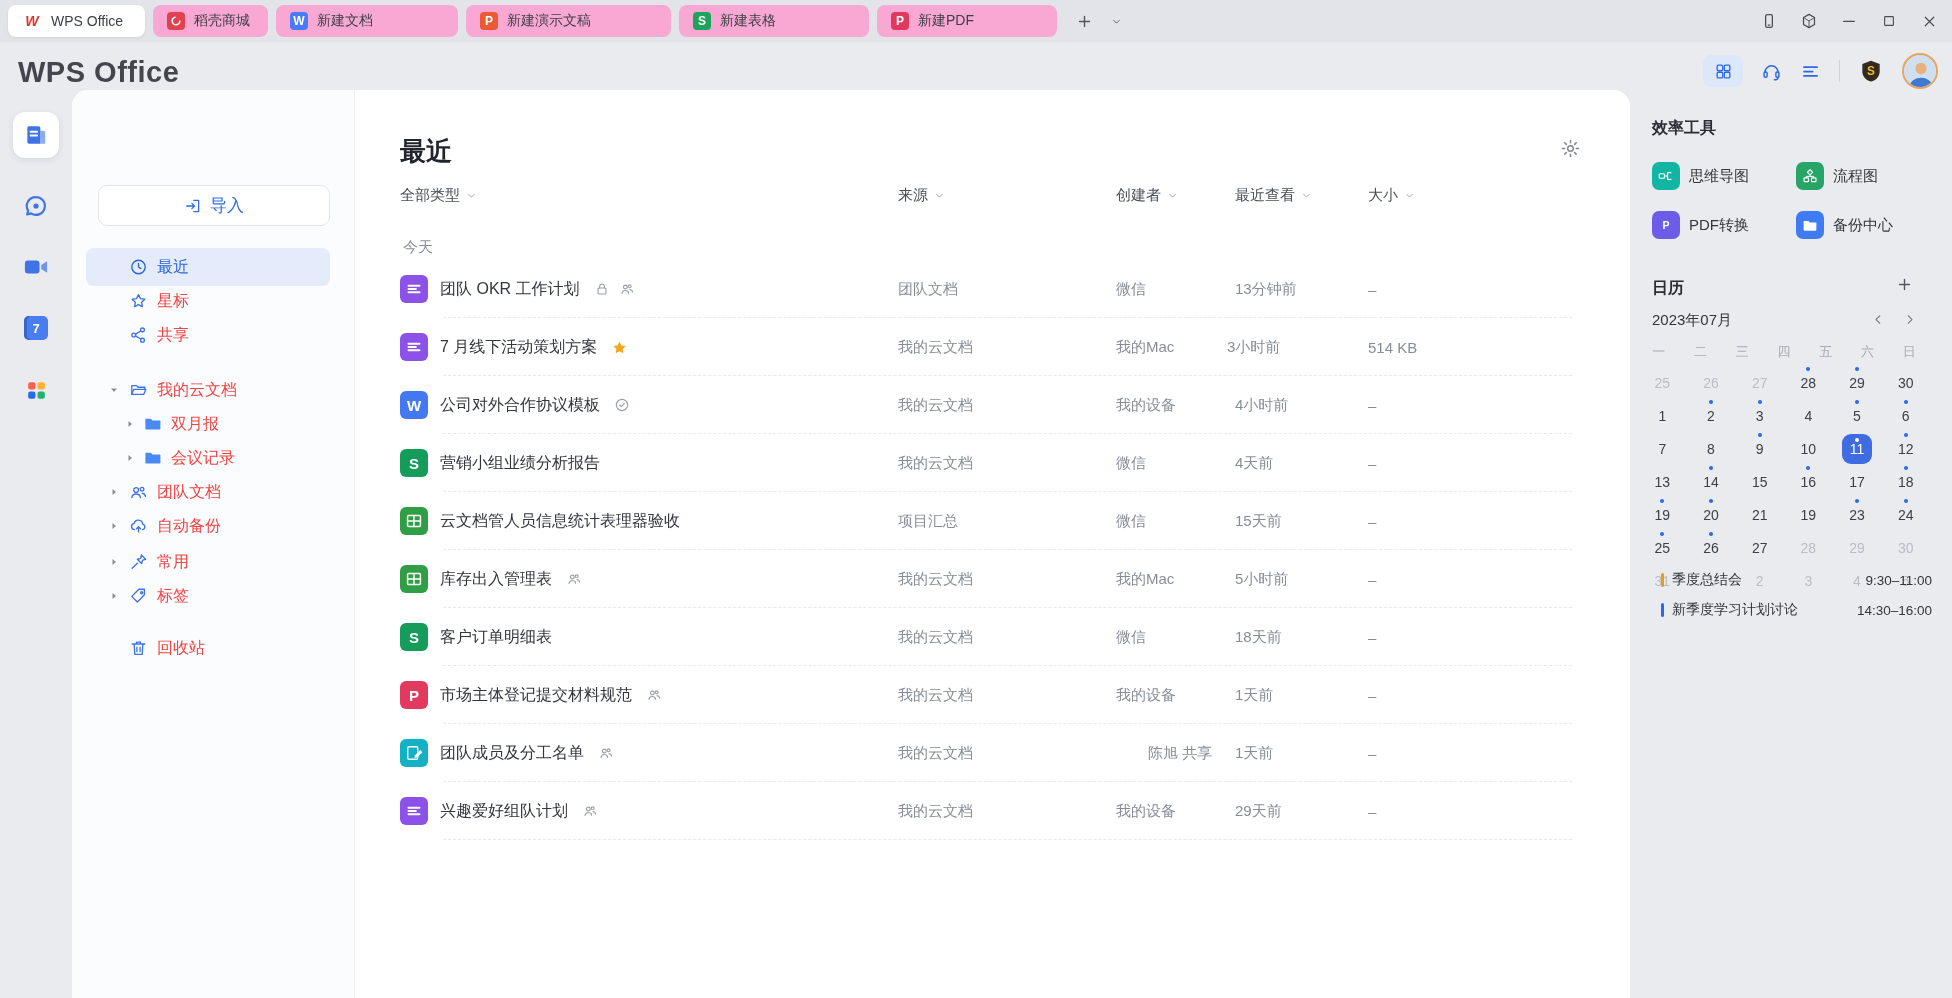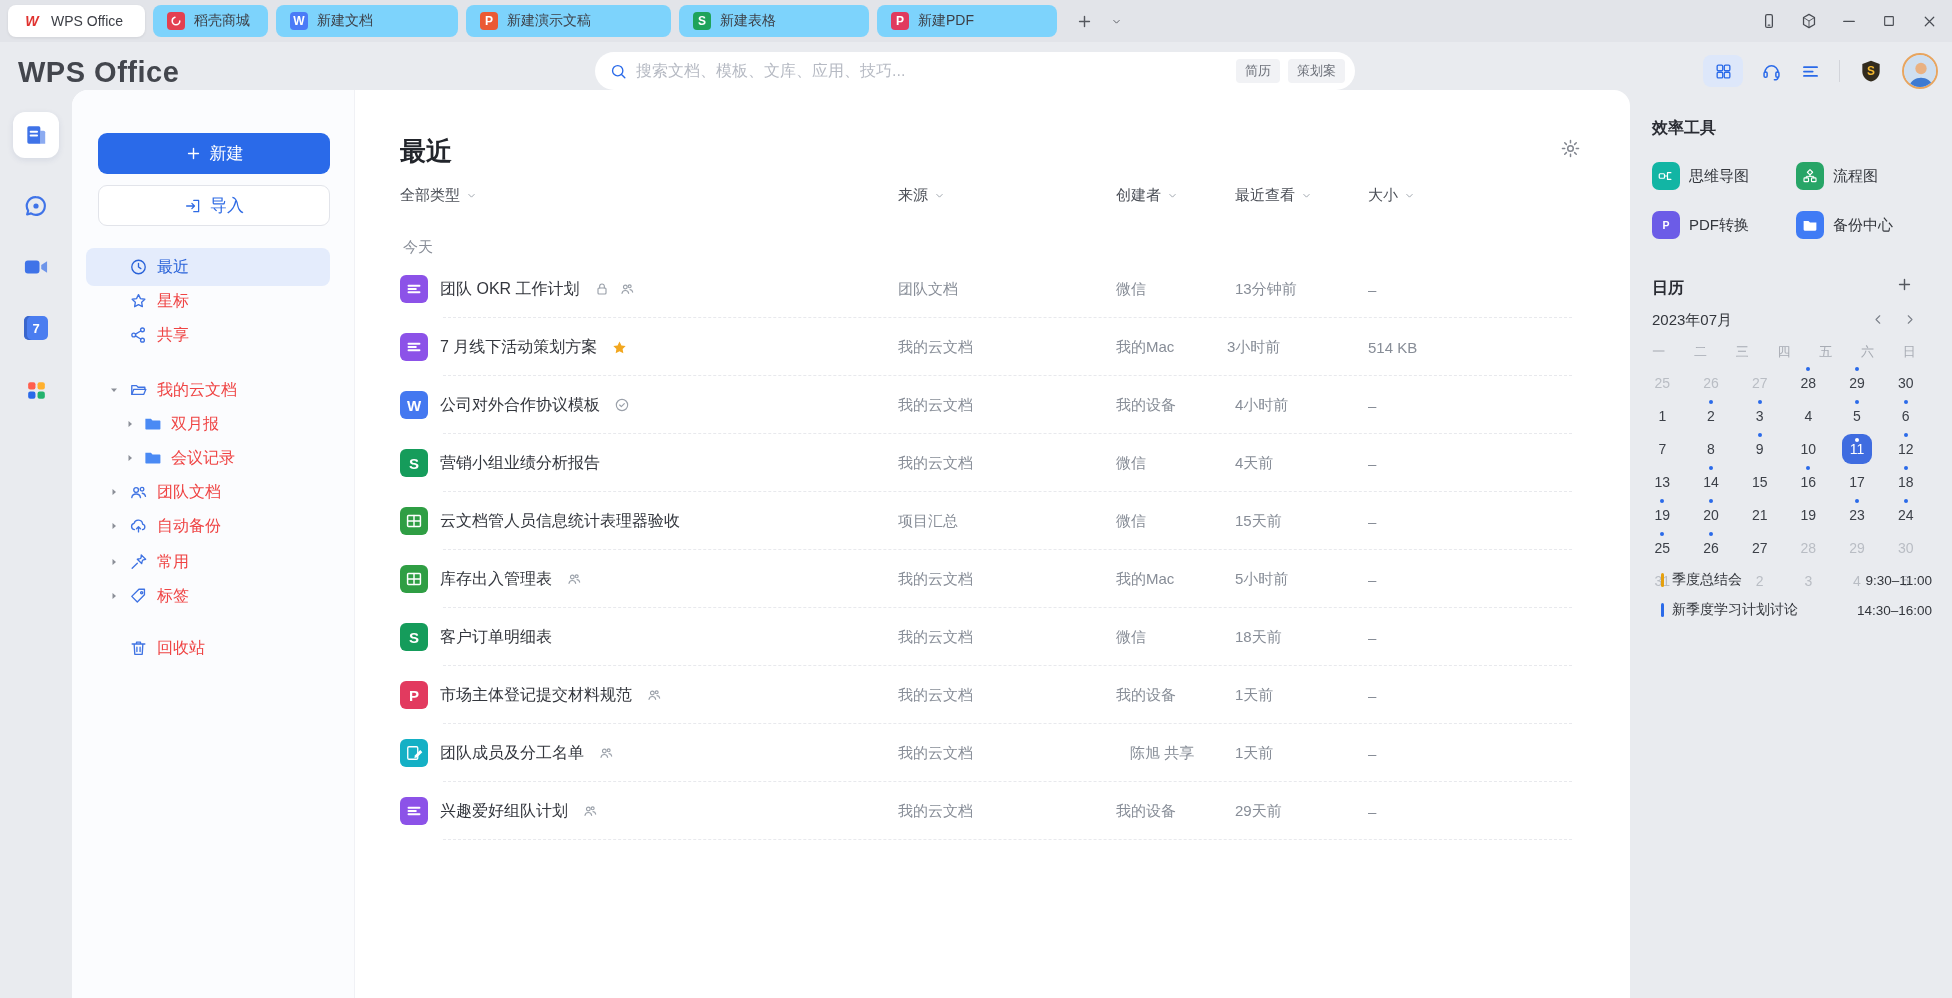--- a/index.html
+++ b/index.html
@@ -4,21 +4,21 @@
 <style>
   * { margin:0; padding:0; box-sizing:border-box; }
   html,body { width:1952px; height:998px; overflow:hidden; }
   body { background:#e9ebef; font-family:"Liberation Sans","DejaVu Sans",sans-serif; color:#33363c; position:relative; }
   .ic { display:inline-flex; align-items:center; justify-content:center; }
   .ic svg { display:block; }
 
   
   .tabbar { height:42px; background:#e2e4e9; position:relative; display:flex; align-items:center; padding-left:8px; }
   .tabs { display:flex; align-items:center; }
-  .tab { height:32px; border-radius:8px; background:#7dd3fc; margin-right:8px; display:flex; align-items:center; gap:9px; padding:0 14px; font-size:14px; color:#3c3f46; cursor:default; }
+  .tab { height:32px; border-radius:8px; background:#f9a8d4; margin-right:8px; display:flex; align-items:center; gap:9px; padding:0 14px; font-size:14px; color:#3c3f46; cursor:default; }
   .tab.active { background:#ffffff; box-shadow:0 1px 3px rgba(0,0,0,.08); }
   .tabic { width:18px; height:18px; border-radius:4px; display:flex; align-items:center; justify-content:center; color:#fff; font-size:12px; font-weight:bold; flex:0 0 auto; }
   .tbtn { width:26px; height:26px; display:flex; align-items:center; justify-content:center; color:#54575e; margin-left:6px; border-radius:6px; }
   .wctrl { position:absolute; right:10px; top:0; height:42px; display:flex; align-items:center; gap:14px; color:#4a4d54; }
   .wbtn { width:26px; height:26px; display:flex; align-items:center; justify-content:center; }
 
   
   .header { height:58px; position:relative; }
   .logo { position:absolute; left:18px; top:14px; font-size:29px; font-weight:800; letter-spacing:.5px; color:#43464d; }
   .search { position:absolute; left:595px; top:10px; width:760px; height:38px; background:#fff; border-radius:19px; display:flex; align-items:center; padding:0 10px 0 14px; }
@@ -178,33 +178,20 @@
           <svg width="17" height="17" viewBox="0 0 24 24" fill="none" stroke="currentColor" stroke-width="1.7" stroke-linecap="round" stroke-linejoin="round">
             <path d="M6 6l12 12M18 6L6 18"></path>
           </svg>
         </span>
       </div>
     </div>
 </div>
 
 <div class="header">
   <div class="logo">WPS Office</div>
-  <div class="search">
-    <span class="ic" id="searchic">
-        <svg width="19" height="19" viewBox="0 0 24 24" fill="none" stroke="currentColor" stroke-width="1.7" stroke-linecap="round" stroke-linejoin="round">
-          <circle cx="11" cy="11" r="6.5" stroke="#2a6ae9"></circle>
-          <path d="M15.8 15.8L20 20" stroke="#2a6ae9"></path>
-        </svg>
-      </span>
-    <input class="sinput" placeholder="搜索文档、模板、文库、应用、技巧..." style="">
-    <div class="stags" id="stags">
-        <span class="stag">简历</span>
-        <span class="stag">策划案</span>
-      </div>
-  </div>
   <div class="hicons">
     <span class="hi pill" id="hi-grid">
         <svg width="19" height="19" viewBox="0 0 24 24" fill="none" stroke="currentColor" stroke-width="1.7" stroke-linecap="round" stroke-linejoin="round">
           <rect x="4" y="4" width="7" height="7" rx="1.5"></rect>
           <rect x="13" y="4" width="7" height="7" rx="1.5"></rect>
           <rect x="4" y="13" width="7" height="7" rx="1.5"></rect>
           <rect x="13" y="13" width="7" height="7" rx="1.5"></rect>
         </svg>
       </span>
     <span class="hi" id="hi-headset">
@@ -271,28 +258,20 @@
           <rect x="13" y="4" width="7" height="7" rx="2" fill="#ffb02e" stroke="none"></rect>
           <rect x="4" y="13" width="7" height="7" rx="2" fill="#2a6ae9" stroke="none"></rect>
           <rect x="13" y="13" width="7" height="7" rx="2" fill="#23b26d" stroke="none"></rect>
         </svg>
       </span>
     </div>
   </div>
 
 <div class="card">
   <div class="sidebar">
-    <div class="btn-new">
-      <span class="ic" id="plusic">
-          <svg width="17" height="17" viewBox="0 0 24 24" fill="none" stroke="currentColor" stroke-width="1.7" stroke-linecap="round" stroke-linejoin="round">
-            <path d="M12 5v14M5 12h14" stroke="#fff" stroke-width="2"></path>
-          </svg>
-        </span>
-      <span>新建</span>
-    </div>
     <div class="btn-import">
       <span class="ic" id="importic">
           <svg width="18" height="18" viewBox="0 0 24 24" fill="none" stroke="currentColor" stroke-width="1.7" stroke-linecap="round" stroke-linejoin="round">
             <path d="M13 4.5h6.5v15H13"></path>
             <path d="M3.5 12H14M10.5 8.5L14 12l-3.5 3.5"></path>
           </svg>
         </span>
       <span>导入</span>
     </div>
     <div id="nav">
@@ -649,21 +628,21 @@
                 <svg width="16" height="16" viewBox="0 0 24 24" fill="none" stroke="currentColor" stroke-width="1.7" stroke-linecap="round" stroke-linejoin="round">
                   <circle cx="9.5" cy="9" r="2.8"></circle>
                   <path d="M4.5 18.5c.6-2.8 2.6-4.2 5-4.2s4.4 1.4 5 4.2"></path>
                   <circle cx="16" cy="8" r="2.2"></circle>
                   <path d="M16.5 13c2.2.2 3.6 1.6 4 3.8"></path>
                 </svg>
               </span>
             </div>
           </div>
           <span class="fcol" style="left: 543px;">我的云文档</span>
-          <span class="fcol" style="left: 752px; padding-left: 23px;">陈旭 共享</span>
+          <span class="fcol" style="left: 770px; padding-left: 23px;">陈旭 共享</span>
           <span class="fcol" style="left: 880px;">1天前</span>
           <span class="fcol" style="left: 1013px;">–</span>
         </div>
         <div class="frow">
           <div class="fname">
             <div class="ficon" style="background: rgb(140, 82, 232);">
               <svg width="22" height="22" viewBox="0 0 24 24" fill="none" stroke="currentColor" stroke-width="1.7" stroke-linecap="round" stroke-linejoin="round">
                 <path d="M6 8.5h12M6 12h8M6 15.5h12" stroke="#fff" stroke-width="2.1"></path>
               </svg>
             </div>

